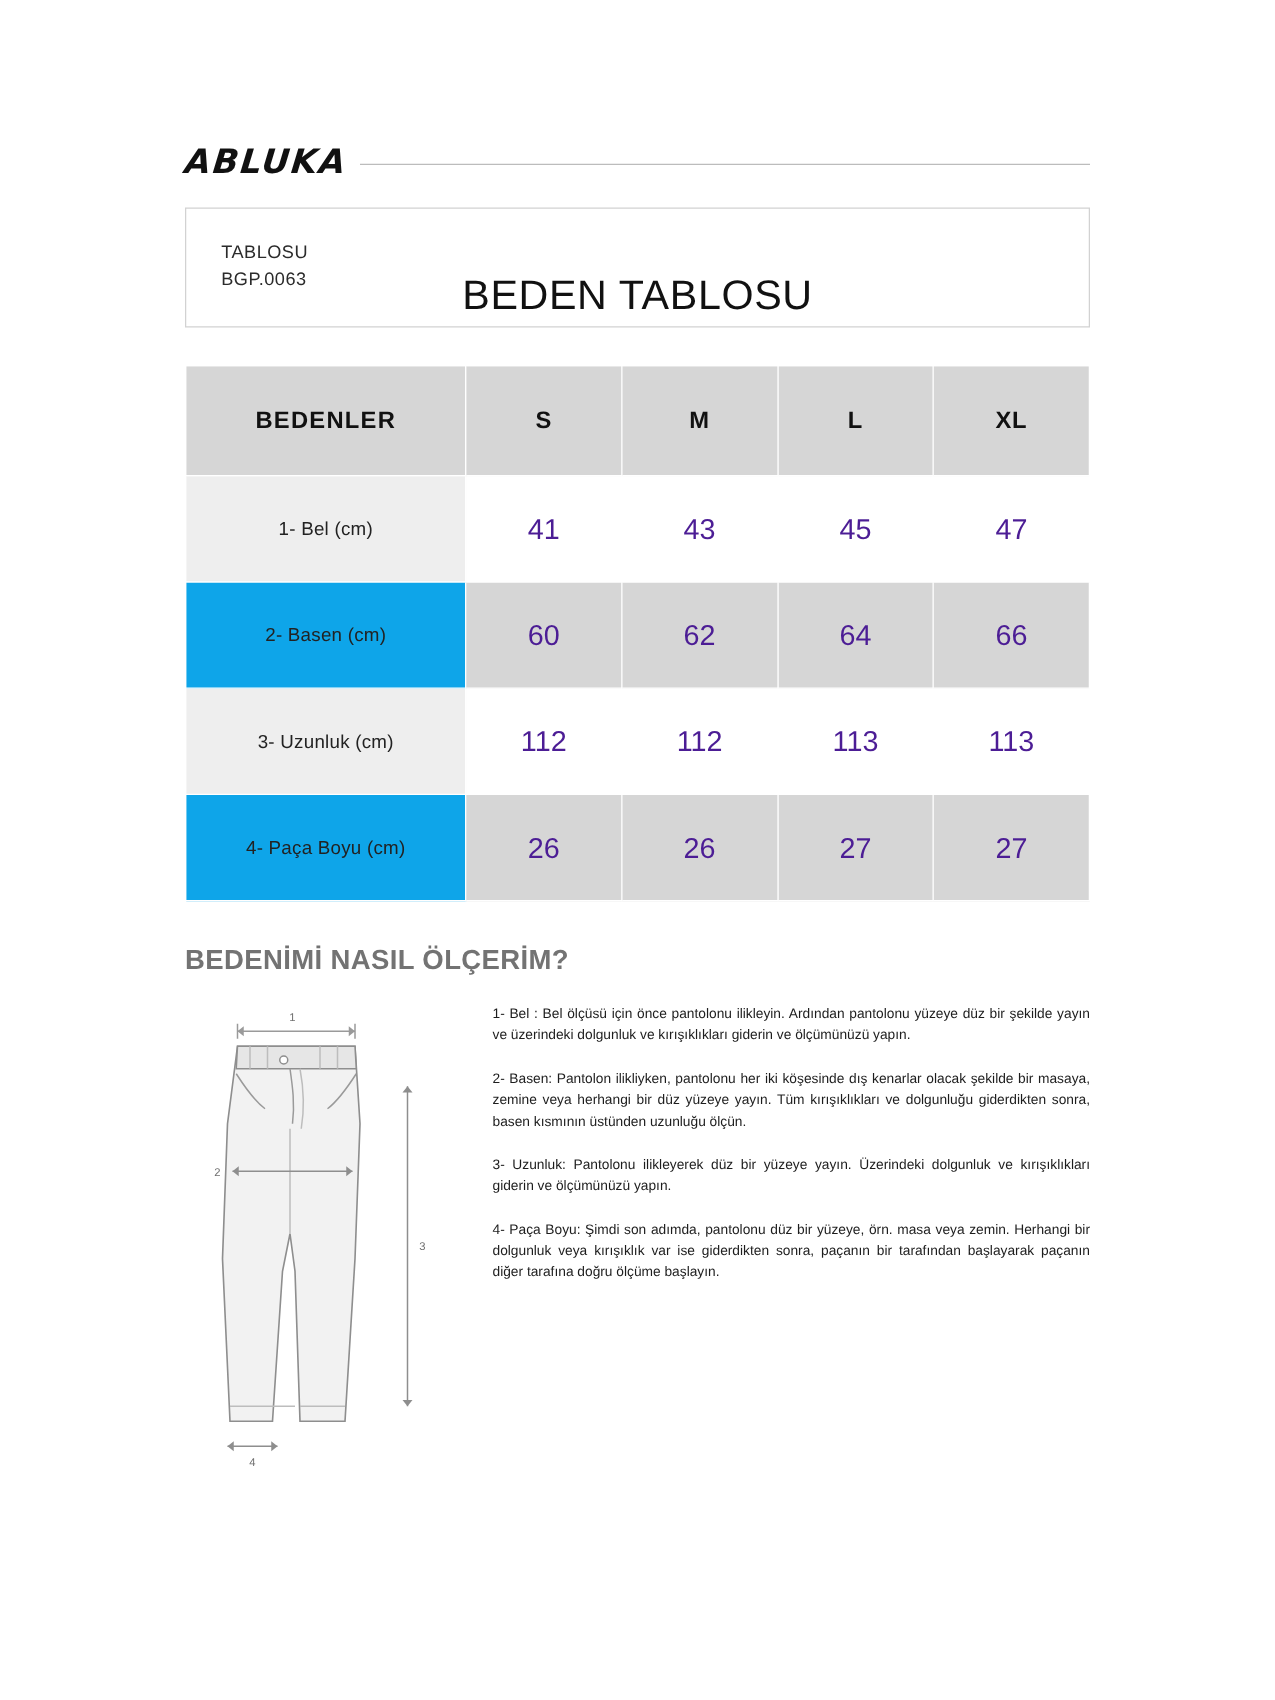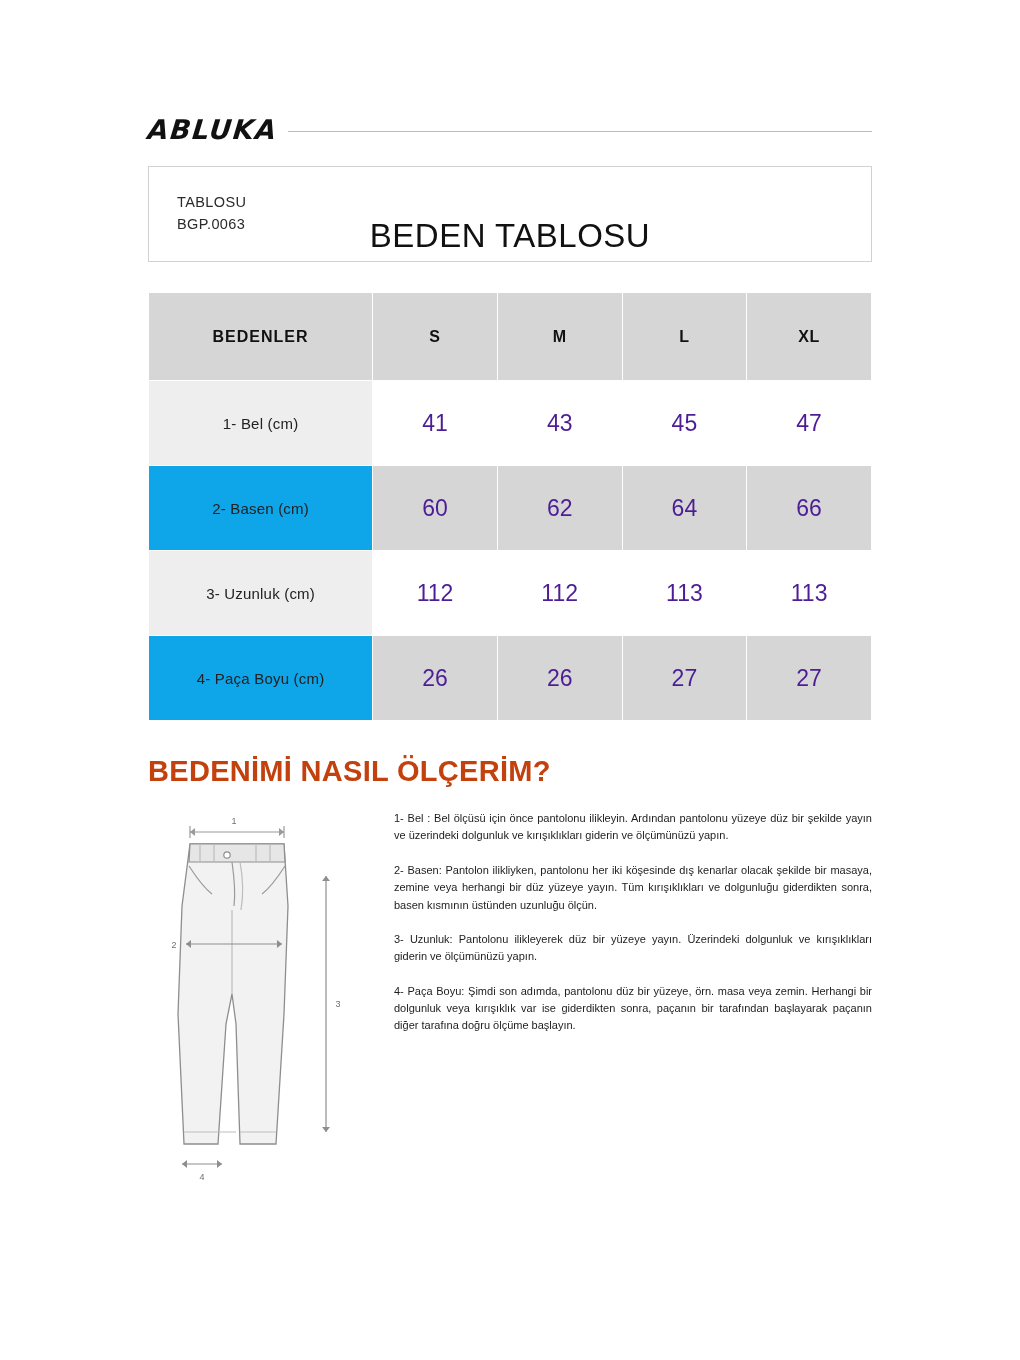--- a/index.html
+++ b/index.html
@@ -86,21 +86,21 @@
   }
   table.size-table th,
   table.size-table td {
     border: 1px solid #ffffff;
     text-align: center;
     vertical-align: middle;
   }
   table.size-table thead th {
     background: #d6d6d6;
     height: 85px;
-    font-size: 16px;
+    font-size: 19px;
     font-weight: bold;
     letter-spacing: 0.6px;
     color: #111111;
   }
   table.size-table thead th.first-col {
     letter-spacing: 1px;
   }
   col.labelcol { width: 31%; }
   col.sizecol  { width: 17.25%; }
 
@@ -115,24 +115,24 @@
   table.size-table tbody td.value {
     font-size: 23px;
     color: #4c1d95;
   }
   table.size-table tbody tr.odd td.rowlabel { background: #eeeeee; }
   table.size-table tbody tr.even td.rowlabel { background: #0ea5e9; }
 
   
   .howto-title {
     margin-top: 34px;
-    font-size: 29px;
+    font-size: 22px;
     font-weight: bold;
     letter-spacing: 0.3px;
-    color: #c2410c;
+    color: #737373;
   }
   .howto-body {
     margin-top: 22px;
     display: flex;
     align-items: flex-start;
   }
   .diagram {
     width: 220px;
     flex: 0 0 220px;
     padding-top: 4px;

